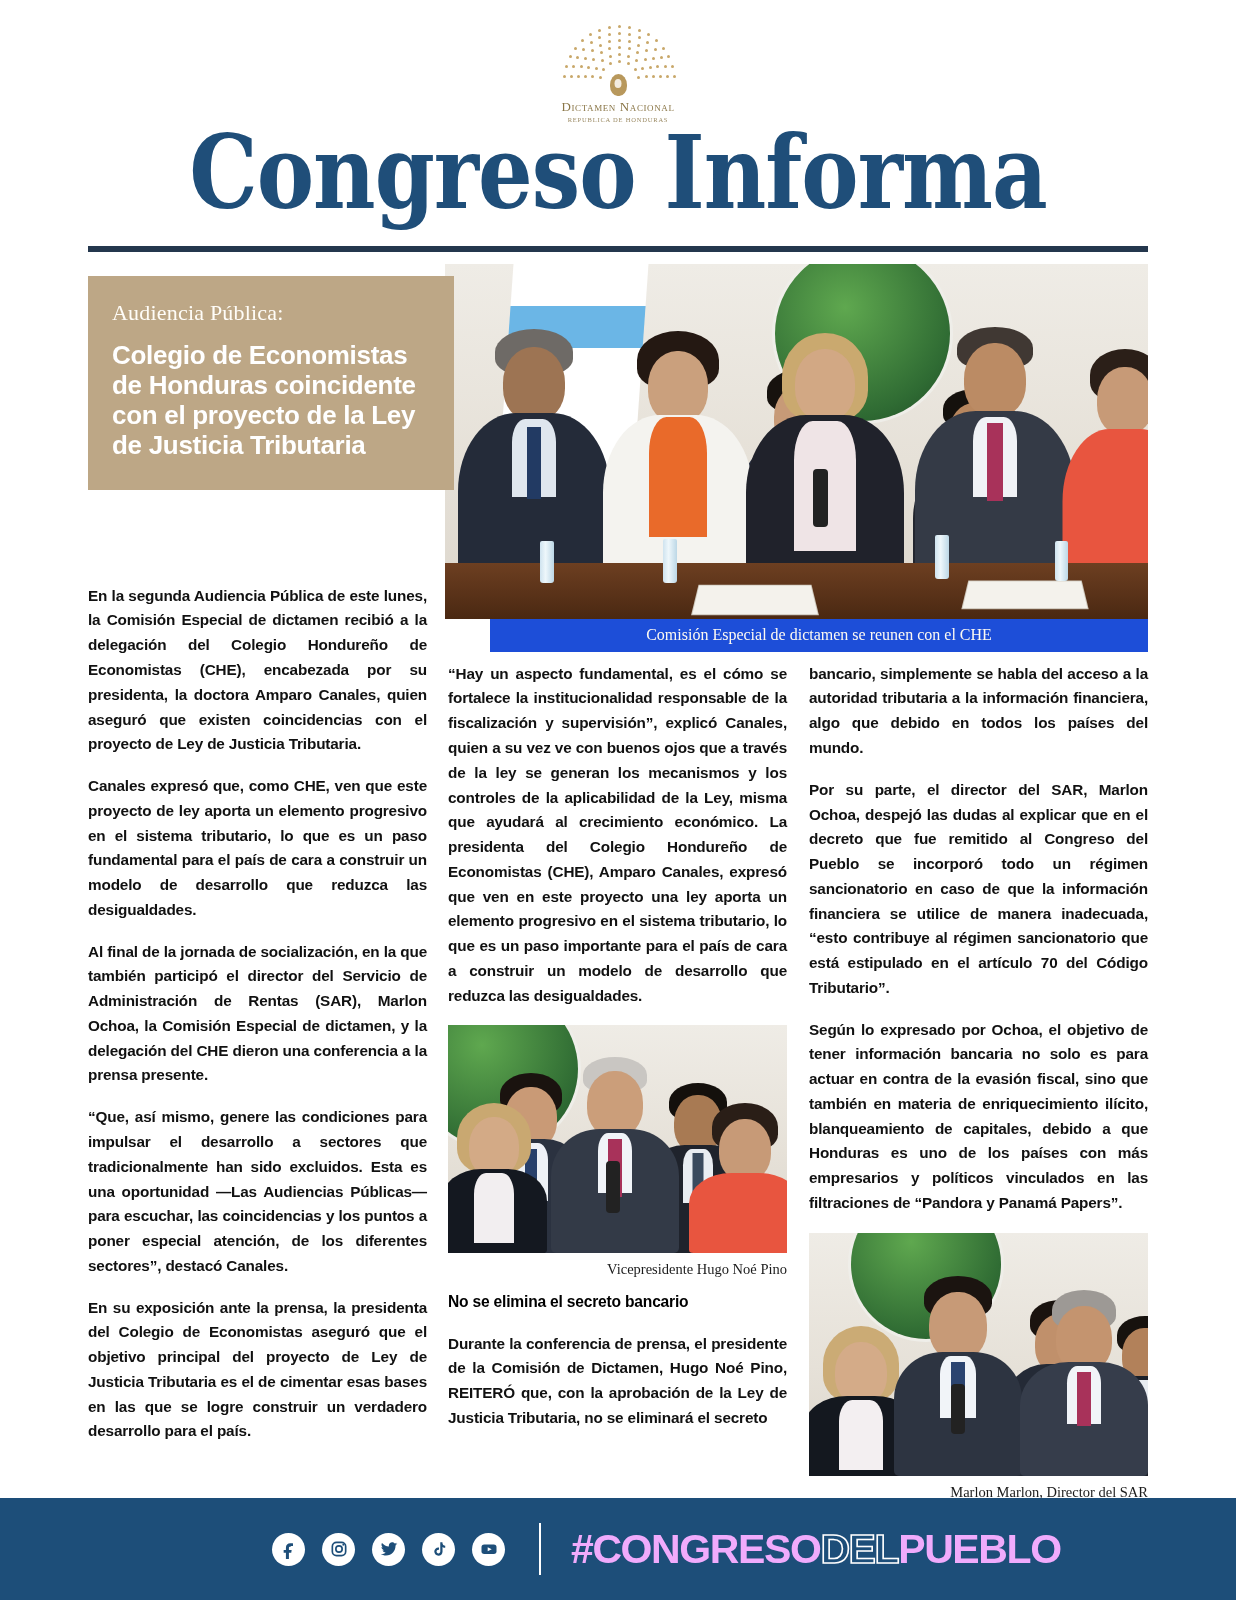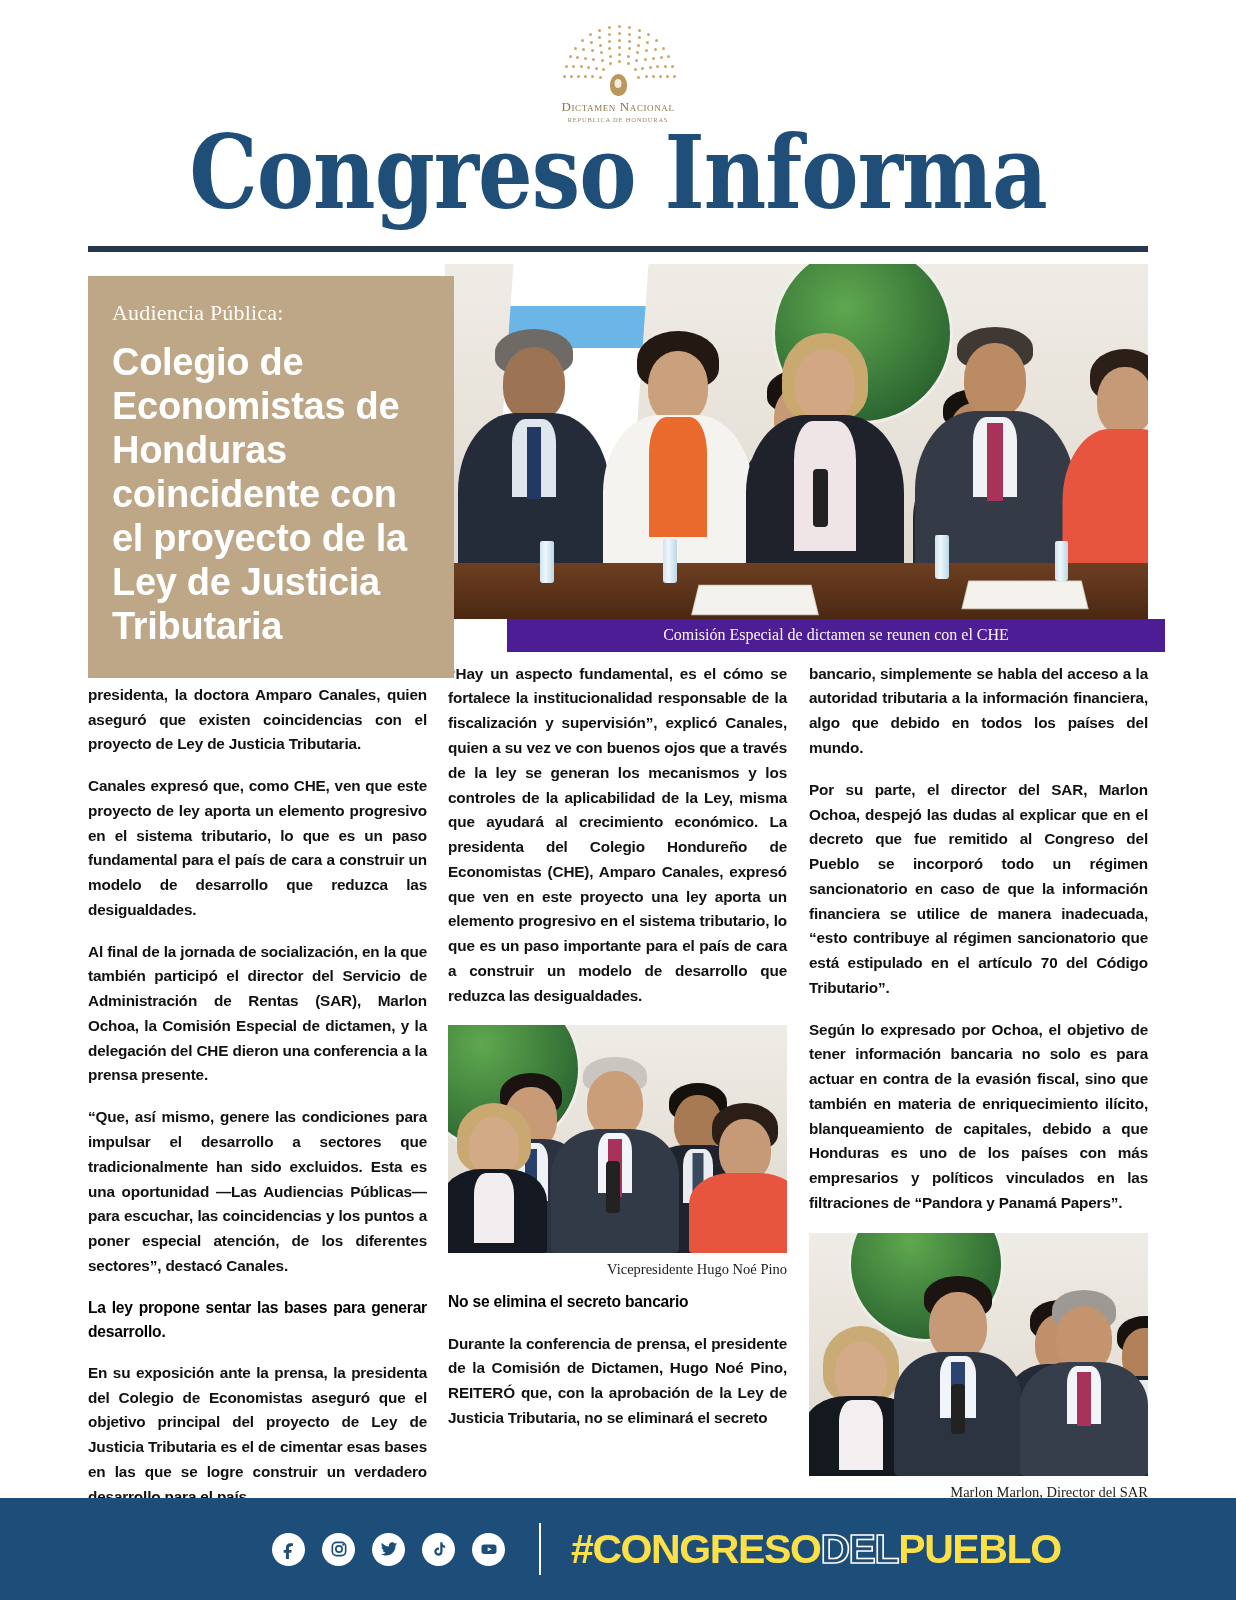--- a/index.html
+++ b/index.html
@@ -132,42 +132,42 @@
   .kicker-label {
     font-family: "Liberation Serif", serif;
     font-size: 22px;
     color: #fffdf8;
     margin-bottom: 14px;
     letter-spacing: .2px;
   }
   .kicker-head {
     font-family: "Liberation Sans", sans-serif;
     font-weight: bold;
-    font-size: 38px;
+    font-size: 26px;
     line-height: 1.16;
     color: #ffffff;
     letter-spacing: -.3px;
   }
 
   .hero-photo {
     position: absolute;
     left: 357px; top: 0;
     width: 703px;
     height: 355px;
     overflow: hidden;
     background: #cfc6bb;
     z-index: 2;
   }
   .hero-caption {
     position: absolute;
-    left: 419px;
+    left: 402px;
     top: 355px;
     width: 658px;
     height: 33px;
-    background: #4c1d95;
+    background: #1d4ed8;
     color: #fdf9f2;
     font-family: "Liberation Serif", serif;
     font-size: 16px;
     display: flex;
     align-items: center;
     justify-content: center;
     z-index: 4;
   }
 
   
@@ -262,21 +262,21 @@
   }
   .hashtag {
     font-family: "Liberation Sans", sans-serif;
     font-weight: bold;
     font-size: 41px;
     letter-spacing: -1.4px;
     white-space: nowrap;
     display: flex;
     align-items: baseline;
   }
-  .ht-solid { color: #fde047; }
+  .ht-solid { color: #f0abfc; }
   .ht-outline {
     color: transparent;
     -webkit-text-stroke: 1.6px #ffffff;
   }
 
   
   .ph { position: relative; width: 100%; height: 100%; }
   .ph-bg {
     position: absolute; inset: 0;
     background: linear-gradient(180deg,#efece6 0%,#e6e1d8 55%,#dcd6cc 100%);
@@ -498,21 +498,20 @@
       <div class="hero-caption">Comisión Especial de dictamen se reunen con el CHE</div>
     </div>
 
     <div class="cols">
 
       <div class="col col-1">
         <p class="body">En la segunda Audiencia Pública de este lunes, la Comisión Especial de dictamen recibió a la delegación del Colegio Hondureño de Economistas (CHE), encabezada por su presidenta, la doctora Amparo Canales, quien aseguró que existen coincidencias con el proyecto de Ley de Justicia Tributaria.</p>
         <p class="body">Canales expresó que, como CHE, ven que este proyecto de ley aporta un elemento progresivo en el sistema tributario, lo que es un paso fundamental para el país de cara a construir un modelo de desarrollo que reduzca las desigualdades.</p>
         <p class="body"> Al final de la jornada de socialización, en la que también participó el director del Servicio de Administración de Rentas (SAR), Marlon Ochoa, la Comisión Especial de dictamen, y la delegación del CHE dieron una conferencia a la prensa presente.</p>
         <p class="body">“Que, así mismo, genere las condiciones para impulsar el desarrollo a sectores que tradicionalmente han sido excluidos. Esta es una oportunidad —Las Audiencias Públicas— para escuchar, las coincidencias y los puntos a poner especial atención, de los diferentes sectores”, destacó Canales.</p>
-        <h3 class="subhead">La ley propone sentar las bases para generar desarrollo.</h3>
         <p class="body">En su exposición ante la prensa, la presidenta del Colegio de Economistas aseguró que el objetivo principal del proyecto de Ley de Justicia Tributaria es el de cimentar esas bases en las que se logre construir un verdadero desarrollo para el país.</p>
       </div>
 
       <div class="col col-2">
         <p class="body">“Hay un aspecto fundamental, es el cómo se fortalece la institucionalidad responsable de la fiscalización y supervisión”, explicó Canales, quien a su vez ve con buenos ojos que a través de la ley se generan los mecanismos y los controles de la aplicabilidad de la Ley, misma que ayudará al crecimiento económico. La presidenta del Colegio Hondureño de Economistas (CHE), Amparo Canales, expresó que ven en este proyecto una ley aporta un elemento progresivo en el sistema tributario, lo que es un paso importante para el país de cara a construir un modelo de desarrollo que reduzca las desigualdades.</p>
 
         <div class="inline-photo">
           <div class="ph">
             <div class="ph-bg"></div>
             <div class="ph-crest" style="left:-30px;top:-36px;width:160px;height:160px;"></div>

